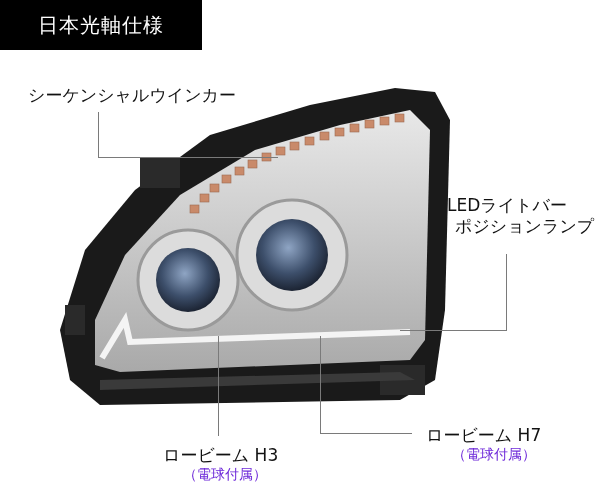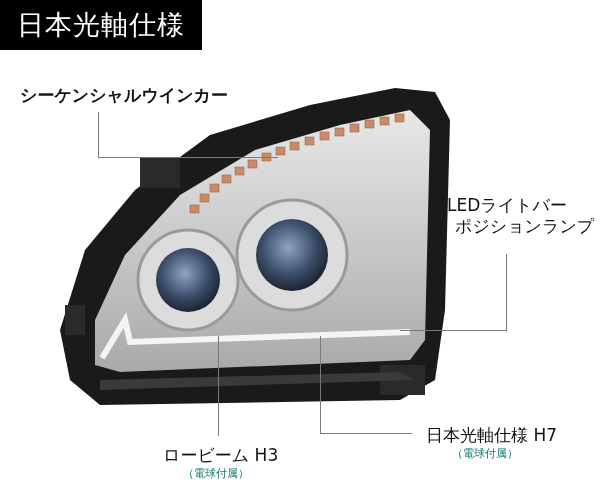--- a/index.html
+++ b/index.html
@@ -2,24 +2,24 @@
 <html><head>
   <meta charset="utf-8">
   <style>
     html, body { margin: 0; padding: 0; }
     body {
       width: 600px; height: 488px; background: #ffffff; position: relative; overflow: hidden;
       font-family: "DejaVu Sans", "Liberation Sans", sans-serif; color: #111;
     }
     .title-box {
       position: absolute; left: 0; top: 0; width: 202px; height: 50px; background: #000;
-      color: #fff; font-size: 27px; line-height: 50px; text-align: center; letter-spacing: 1px;
+      color: #fff; font-size: 20px; line-height: 50px; text-align: center; letter-spacing: 1px;
     }
     .label { position: absolute; font-size: 17px; white-space: nowrap; color: #111; }
-    .sublabel { position: absolute; font-size: 11px; white-space: nowrap; color: #0f766e; }
+    .sublabel { position: absolute; font-size: 14px; white-space: nowrap; color: #6d28d9; }
     .line { position: absolute; background: #7a7a7a; }
     .lamp { position: absolute; left: 40px; top: 80px; width: 420px; height: 340px; }
   </style>
 </head>
 <body>
 
 <div class="title-box">日本光軸仕様</div>
 
 <svg class="lamp" viewBox="0 0 420 340">
   <defs>
@@ -65,29 +65,29 @@
   <circle cx="148" cy="200" r="50" fill="#dcdcdc" stroke="#9a9a9a" stroke-width="3"></circle>
   <circle cx="148" cy="200" r="32" fill="url(#lens)"></circle>
   <circle cx="252" cy="175" r="55" fill="#dcdcdc" stroke="#9a9a9a" stroke-width="3"></circle>
   <circle cx="252" cy="175" r="36" fill="url(#lens)"></circle>
 
   <path d="M62 278 L85 240 L90 262 L370 252" fill="none" stroke="#f4f4f4" stroke-width="6"></path>
 
   <path d="M60 300 L360 292 L375 300 L60 310 Z" fill="#3a3a3a"></path>
 </svg>
 
-<div class="label" style="left:20px; top:84px;font-weight:bold;">シーケンシャルウインカー</div>
+<div class="label" style="left:28px; top:84px;">シーケンシャルウインカー</div>
 <div class="line" style="left:98px; top:112px; width:1px; height:45px;"></div>
 <div class="line" style="left:98px; top:157px; width:180px; height:1px;"></div>
 
 <div class="label" style="left:447px; top:194px;">LEDライトバー</div>
 <div class="label" style="left:455px; top:215px;">ポジションランプ</div>
 <div class="line" style="left:506px; top:254px; width:1px; height:76px;"></div>
 <div class="line" style="left:400px; top:330px; width:107px; height:1px;"></div>
 
 <div class="line" style="left:218px; top:336px; width:1px; height:100px;"></div>
 <div class="label" style="left:163px; top:444px;">ロービーム H3</div>
 <div class="sublabel" style="left:183px; top:466px;">（電球付属）</div>
 
 <div class="line" style="left:320px; top:336px; width:1px; height:97px;"></div>
 <div class="line" style="left:320px; top:433px; width:92px; height:1px;"></div>
-<div class="label" style="left:426px; top:424px;">日本光軸仕様 H7</div>
+<div class="label" style="left:426px; top:424px;">ロービーム H7</div>
 <div class="sublabel" style="left:452px; top:446px;">（電球付属）</div>
 
 </body></html>

